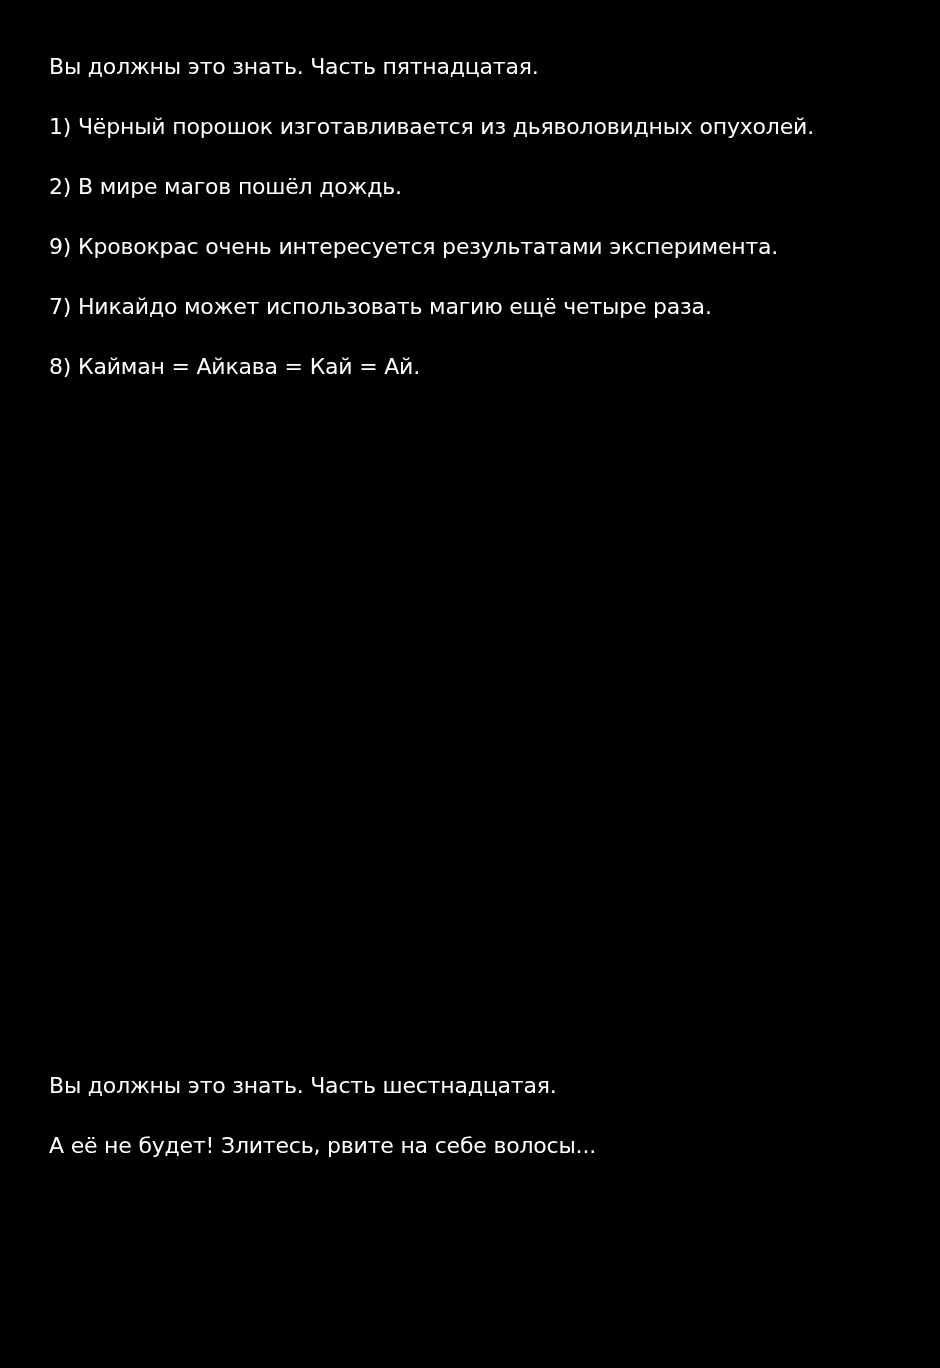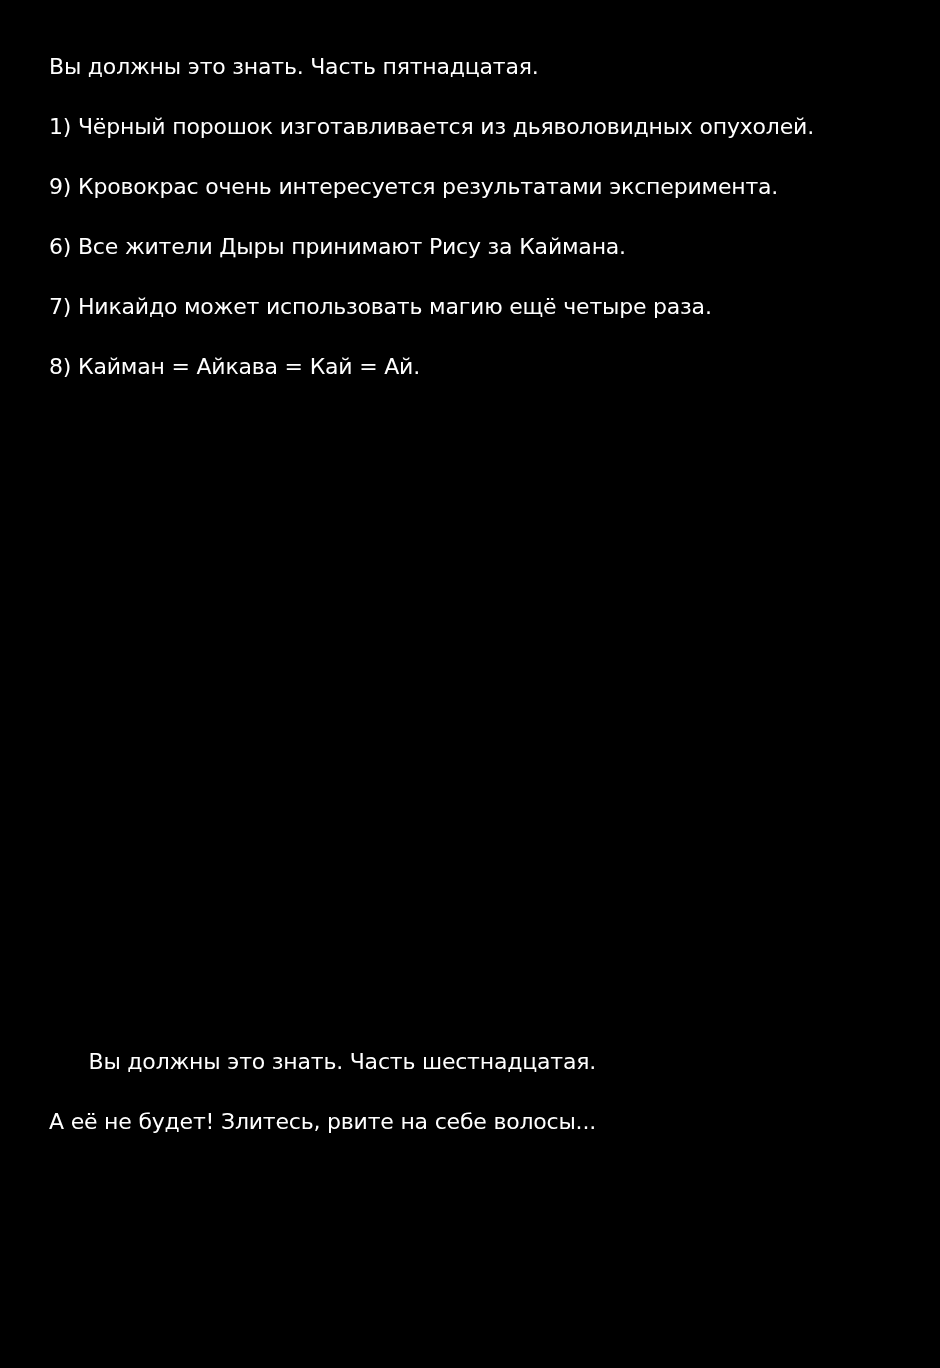--- a/index.html
+++ b/index.html
@@ -20,30 +20,30 @@
       left: 49px;
     }
     .line {
       font-size: 22px;
       line-height: 60px;
       height: 60px;
       white-space: nowrap;
       letter-spacing: -0.2px;
     }
     #block-1 { top: 37px; }
-    #block-2 { top: 1032px; text-align: right; }
+    #block-2 { top: 1056px; }
   </style>
 </head>
 <body>
 
 <div class="block" id="block-1">
   <div class="line">Вы должны это знать. Часть пятнадцатая.</div>
   <div class="line">1) Чёрный порошок изготавливается из дьяволовидных опухолей.</div>
+  <div class="line">2) В мире магов пошёл дождь.</div>
   <div class="line">9) Кровокрас очень интересуется результатами эксперимента.</div>
-  <div class="line">6) Все жители Дыры принимают Рису за Каймана.</div>
   <div class="line">7) Никайдо может использовать магию ещё четыре раза.</div>
   <div class="line">8) Кайман = Айкава = Кай = Ай.</div>
 </div>
 
 <div class="block" id="block-2">
   <div class="line">Вы должны это знать. Часть шестнадцатая.</div>
   <div class="line">А её не будет! Злитесь, рвите на себе волосы...</div>
 </div>
 
 </body></html>

